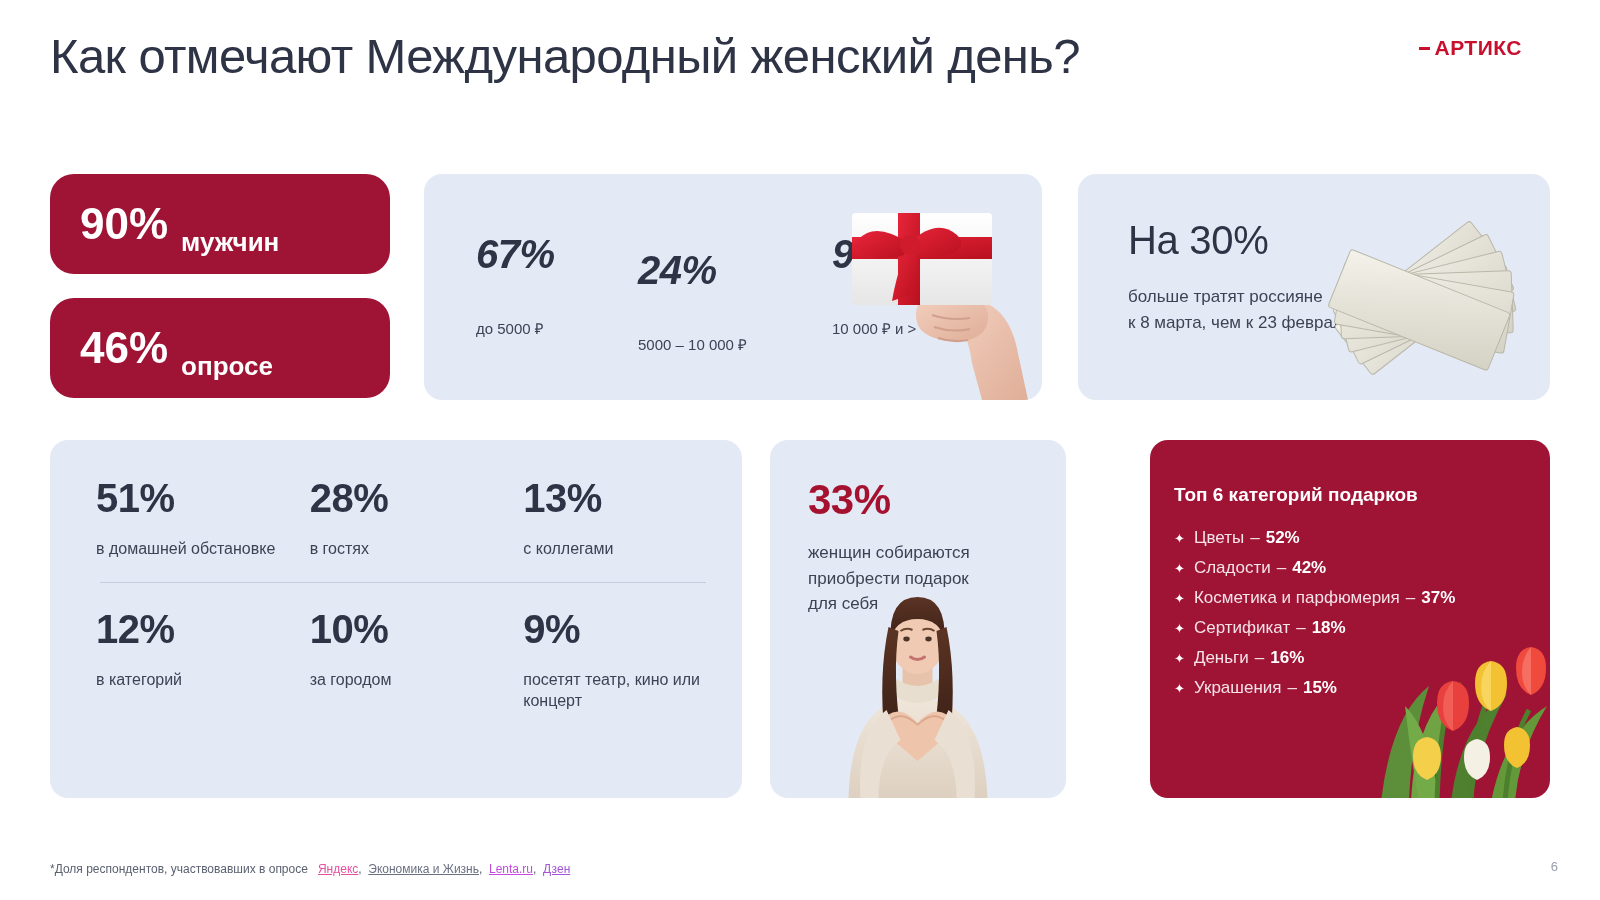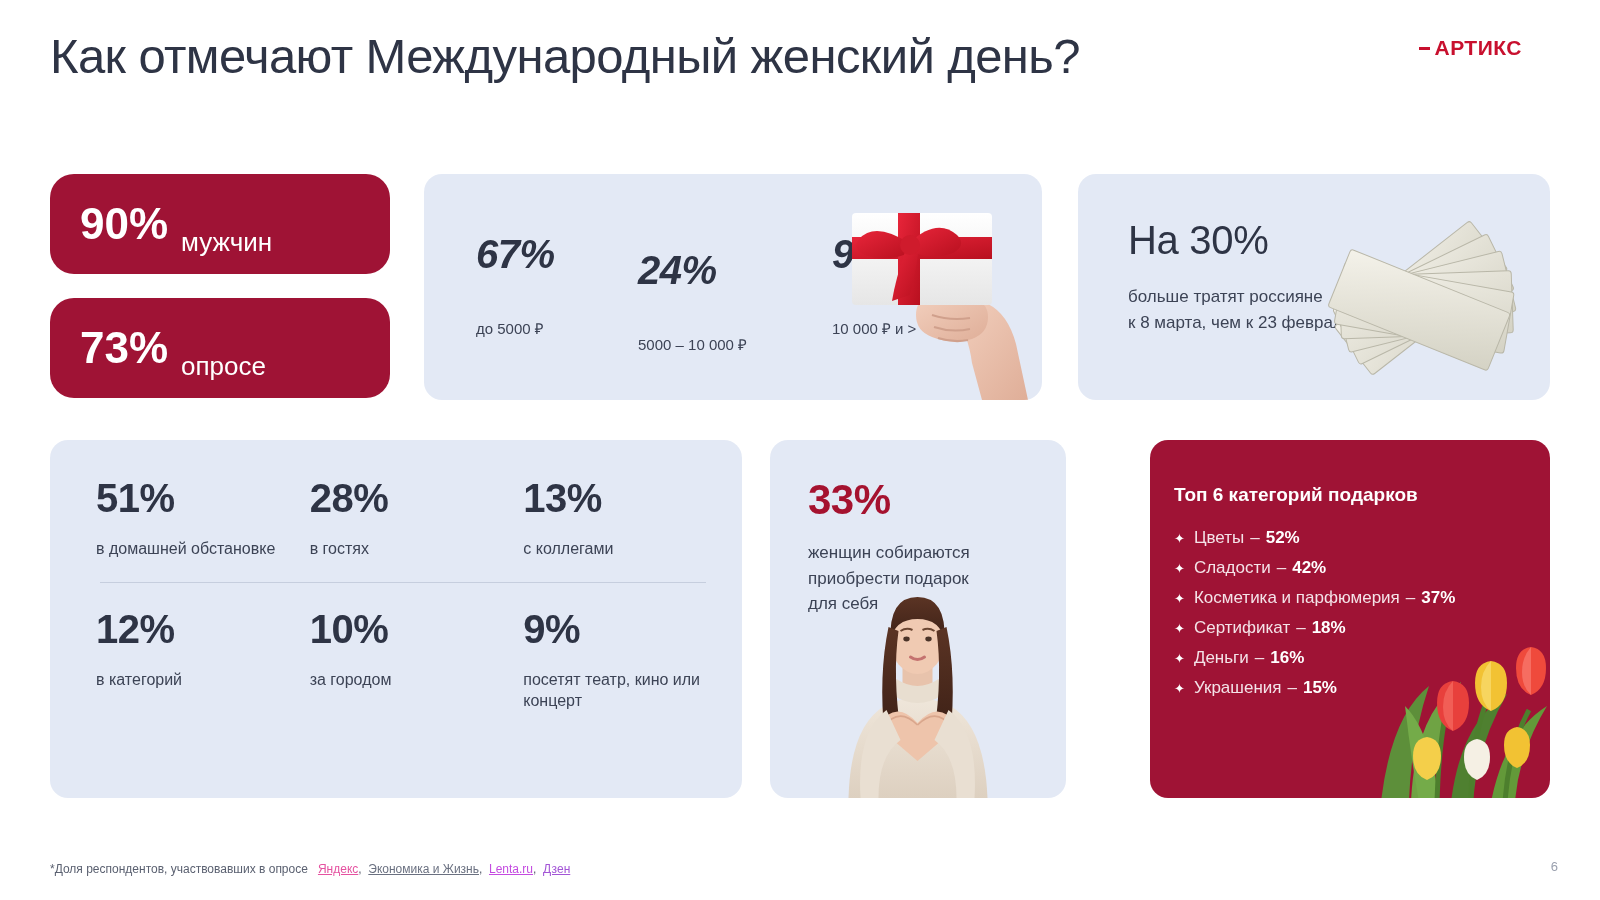--- a/index.html
+++ b/index.html
@@ -49,21 +49,21 @@
     left: 50px; width: 340px; height: 100px;
     background: #9f1335;
     border-radius: 24px;
     display: flex; align-items: center;
     padding-left: 30px;
     color: #ffffff;
   }
   #pill-men   { top: 174px; }
   #pill-women { top: 298px; }
   .pill-value { font-size: 44px; font-weight: 700; line-height: 1; }
-  .pill-label { font-size: 26px; font-weight: 400; margin-left: 13px; margin-top: 36px; }
+  .pill-label { font-size: 26px; font-weight: 700; margin-left: 13px; margin-top: 36px; }
 
   
   #spend-card { left: 424px; top: 174px; width: 618px; height: 226px; }
   .spend-row { position: absolute; left: 52px; top: 60px; display: flex; }
   .spend-item { margin-right: 44px; }
   .spend-value {
     font-size: 40px; font-weight: 700; color: #2e3445; line-height: 1;
     letter-spacing: -0.5px;
     font-style: italic;
   }
@@ -161,21 +161,21 @@
   <div class="logo">
     <span class="logo-dash"></span>
     <span class="logo-text">АРТИКС</span>
   </div>
 
   <div class="pill" id="pill-men">
     <span class="pill-value">90%</span>
     <span class="pill-label">мужчин</span>
   </div>
   <div class="pill" id="pill-women">
-    <span class="pill-value">73%</span>
+    <span class="pill-value">46%</span>
     <span class="pill-label">опросе</span>
   </div>
 
   <div class="card card-light" id="spend-card">
     <div class="spend-row">
       <div class="spend-item" id="spend-item-0">
         <div class="spend-value">67%</div>
         <div class="spend-label">до 5000 ₽</div>
       </div>
       <div class="spend-item" id="spend-item-1">

